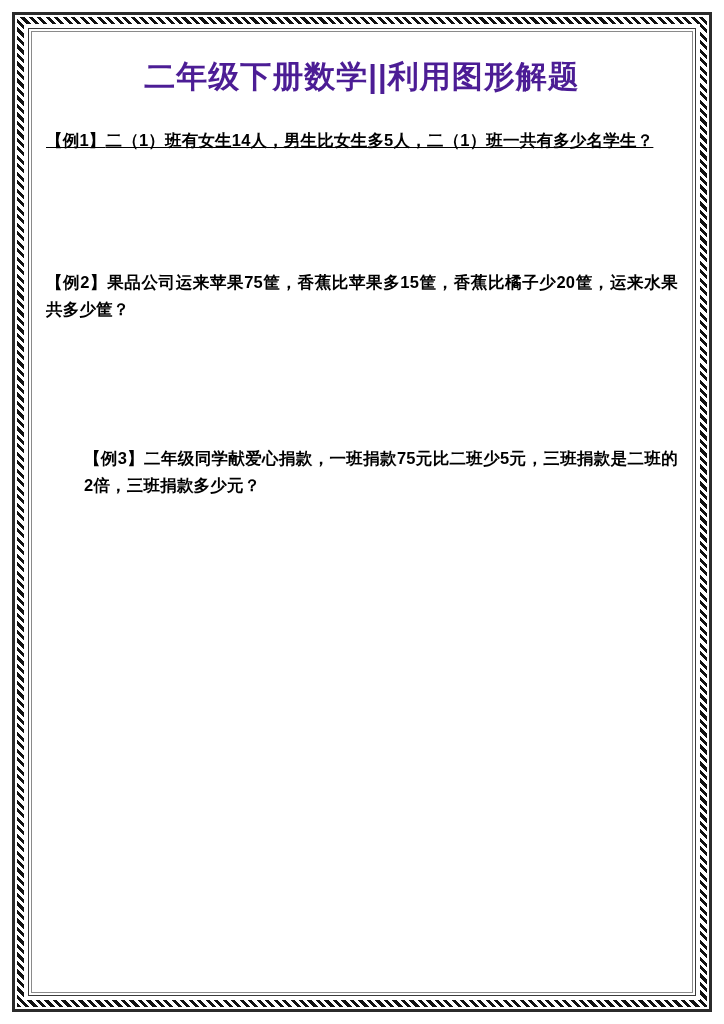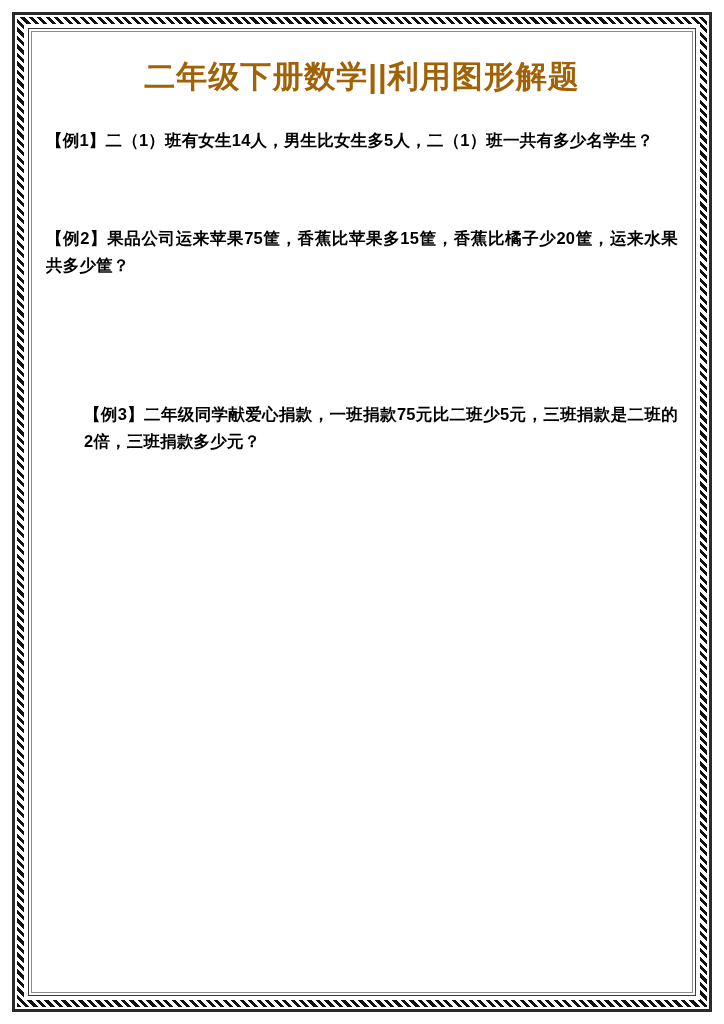--- a/index.html
+++ b/index.html
@@ -76,35 +76,35 @@
     padding: 4px 4px 0 4px;
   }
 
   .doc-title {
     text-align: center;
     font-size: 31px;
     font-weight: 700;
     letter-spacing: 1px;
     line-height: 1.25;
     margin: 14px 0 0 0;
-    color: #a16207;
+    color: #4c1d95;
     white-space: nowrap;
   }
 
   .problem {
     font-size: 16.5px;
     line-height: 1.62;
     font-weight: 700;
     text-align: justify;
     margin: 0 2px;
     letter-spacing: 0.2px;
   }
 
-  .p1 { margin-top: 30px; }
-  .p2 { margin-top: 72px; }
+  .p1 { margin-top: 30px; text-decoration: underline; }
+  .p2 { margin-top: 116px; }
   .p3 { margin-top: 122px; margin-left: 40px; }
   .p4 { margin-top: 120px; }
   .p5 { margin-top: 120px; }
 
   .answer-space {
     height: 0;
   }
 </style>
 </head>
 <body>

